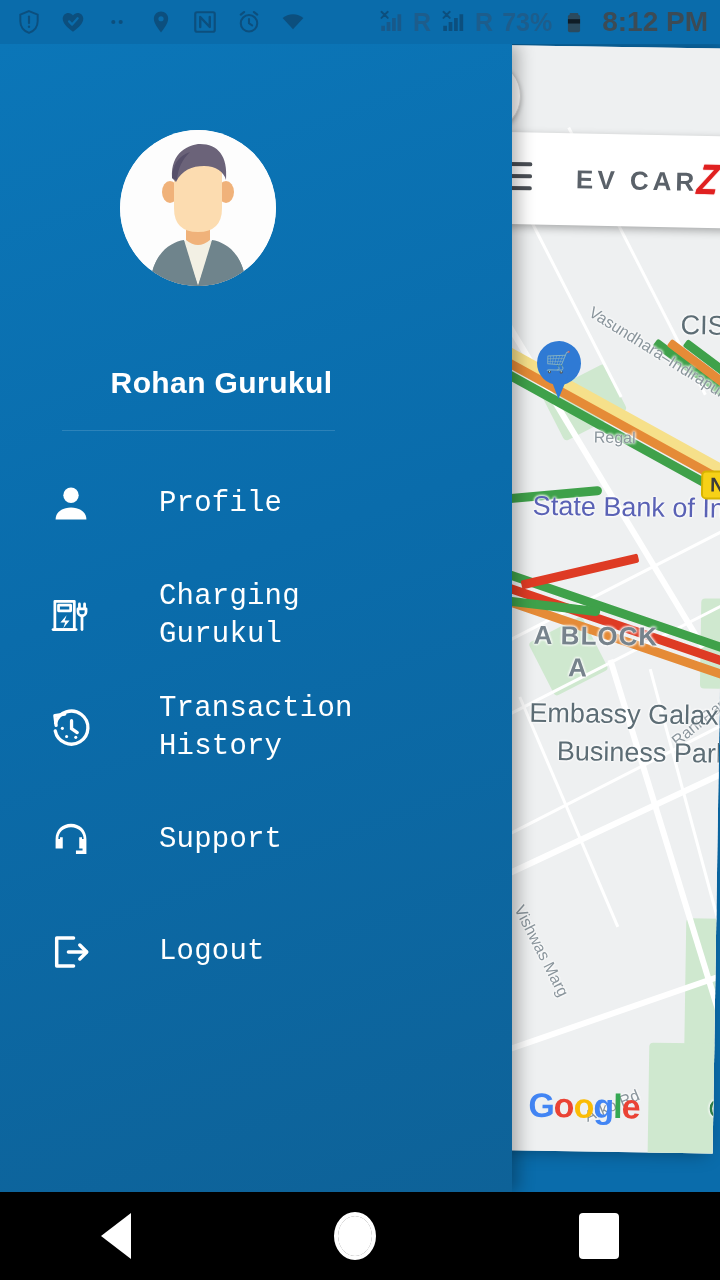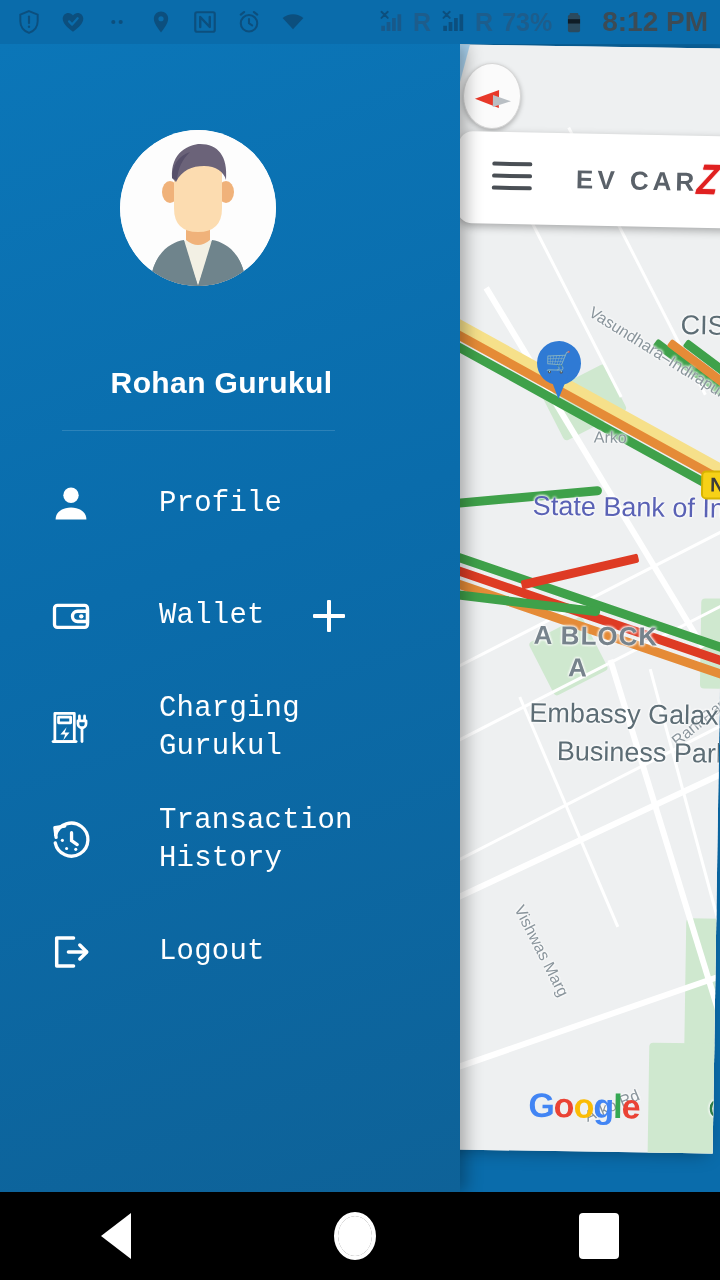--- a/index.html
+++ b/index.html
@@ -136,21 +136,21 @@
   }
   .brand .bolt{
     color:#e02020; font-size:34px; font-weight:bold;
     display:inline-block; transform:skewX(-14deg) scaleY(1.25);
     text-shadow:0 0 1px #e02020;
   }
 
   
   .drawer{
     position:absolute; left:0; top:44px;
-    width:460px; height:1148px;
+    width:512px; height:1148px;
     background:linear-gradient(160deg,#0b76b8 0%,#0a6cab 45%,#0e6298 100%);
     z-index:10;
     box-shadow:6px 0 16px rgba(0,0,0,.30);
   }
   .avatar{
     position:absolute; left:120px; top:86px;
     width:156px; height:156px; border-radius:50%;
     background:#fdfdfd; overflow:hidden;
   }
   .username{
@@ -263,21 +263,21 @@
       <div class="hw red" style="left:312px;top:514px;width:420px;transform:rotate(18deg);transform-origin:left;"></div>
       <div class="hw orange" style="left:314px;top:528px;width:420px;transform:rotate(18deg);transform-origin:left;"></div>
       <div class="hw green" style="left:310px;top:470px;width:200px;transform:rotate(-6deg);transform-origin:left;border-radius:40px;"></div>
       <div class="hw green" style="left:330px;top:552px;width:180px;transform:rotate(6deg);transform-origin:left;border-radius:40px;"></div>
       <div class="hw red" style="left:430px;top:545px;width:120px;transform:rotate(-14deg);transform-origin:left;"></div>
 
       <div style="position:absolute;left:330px;top:0;width:16px;height:210px;background:#aad3f0;transform:rotate(14deg);"></div>
 
       <div class="maplabel big" style="left:585px;top:272px;">CISF</div>
       <div class="maplabel street" style="left:480px;top:318px;transform:rotate(31deg);">Vasundhara–Indirapuram Rd</div>
-      <div class="maplabel street" style="left:500px;top:392px;">Arko</div>
+      <div class="maplabel street" style="left:500px;top:392px;">Regal</div>
 
       <div class="maplabel blue" style="left:440px;top:455px;">State Bank of India</div>
       <div class="shield" style="left:608px;top:432px;">NE3</div>
       <div class="maplabel block" style="left:443px;top:584px;">A BLOCK</div>
       <div class="maplabel block" style="left:478px;top:616px;">A</div>
       <div class="maplabel street" style="left:570px;top:655px;transform:rotate(-40deg);">Rani Ramgarh Rd</div>
       <div class="maplabel big" style="left:440px;top:662px;">Embassy Galaxy</div>
       <div class="maplabel big" style="left:468px;top:700px;">Business Park</div>
       <div class="maplabel street" style="left:432px;top:862px;transform:rotate(62deg);transform-origin:left;">Vishwas Marg</div>
 
@@ -342,31 +342,20 @@
         <div class="ico">
           <svg viewBox="0 0 24 24" width="44" height="44" fill="#fff">
             <circle cx="12" cy="7.2" r="4.2"></circle>
             <path d="M3.6 20.5c0-4.2 3.8-6.6 8.4-6.6s8.4 2.4 8.4 6.6z"></path>
           </svg>
         </div>
         <div class="lbl">Profile</div>
       </div>
 
 
-      <div class="mi">
-        <div class="ico">
-          <svg viewBox="0 0 24 24" width="44" height="44" fill="none" stroke="#fff" stroke-width="1.8">
-            <rect x="3" y="6.2" width="18" height="12" rx="1.6"></rect>
-            <path d="M15.6 9.4 h5.4 v5.6 h-5.4 a2.8 2.8 0 0 1 0 -5.6z"></path>
-            <circle cx="17.6" cy="12.2" r="1.2" fill="#fff" stroke="none"></circle>
-          </svg>
-        </div>
-        <div class="lbl">Wallet</div>
-        <div class="plus"></div>
-      </div>
 
       <div class="mi">
         <div class="ico">
           <svg viewBox="0 0 24 24" width="44" height="44" fill="none" stroke="#fff" stroke-width="1.5" stroke-linecap="round" stroke-linejoin="round">
             <rect x="3.2" y="4" width="10.6" height="15.4"></rect>
             <rect x="5.2" y="6.1" width="6.6" height="3.1"></rect>
             <path d="M2.2 19.4 h12.6"></path>
             <path d="M9.6 11.6 L6.2 15.6 h2.6 l-1 3.1 3.4 -4.2 h-2.6z" fill="#fff" stroke="none"></path>
             <path d="M16.6 5.4 v2.6 M19.4 5.4 v2.6"></path>
             <path d="M15.8 8.1 h4.4 v1.6 a2.2 2.2 0 0 1 -2.2 2.2 a2.2 2.2 0 0 1 -2.2 -2.2z"></path>
@@ -385,20 +374,28 @@
             <path d="M12.3 8 v4.3 l3.1 2.2"></path>
             <circle cx="7.3" cy="12.2" r=".85" fill="#fff" stroke="none"></circle>
             <circle cx="9.6" cy="16.6" r=".85" fill="#fff" stroke="none"></circle>
             <circle cx="14.6" cy="17.1" r=".85" fill="#fff" stroke="none"></circle>
           </svg>
         </div>
         <div class="lbl">Transaction
 History</div>
       </div>
 
+      <div class="mi">
+        <div class="ico">
+          <svg viewBox="0 0 24 24" width="44" height="44" fill="#fff">
+            <path d="M12 3.2 C7.2 3.2 3.6 6.8 3.6 11.4 v5.2 h3.9 v-6.1 H6.0 v0.9 h-0.9 v-0.1 C5.1 7.7 8.1 5 12 5 s6.9 2.7 6.9 6.3 v0.1 H18 v-0.9 h-1.5 v6.1 h1.8 v1.1 h-3.6 v1.9 h5.7 v-8.2 C20.4 6.8 16.8 3.2 12 3.2z"></path>
+          </svg>
+        </div>
+        <div class="lbl">Support</div>
+      </div>
 
       <div class="mi">
         <div class="ico">
           <svg viewBox="0 0 24 24" width="44" height="44" fill="none" stroke="#fff" stroke-width="1.9" stroke-linecap="round" stroke-linejoin="round">
             <path d="M13.4 4.4 H4.2 v15.2 h9.2"></path>
             <path d="M10.6 12 H20.4"></path>
             <path d="M16.8 8.2 L20.6 12 L16.8 15.8"></path>
           </svg>
         </div>
         <div class="lbl">Logout</div>

